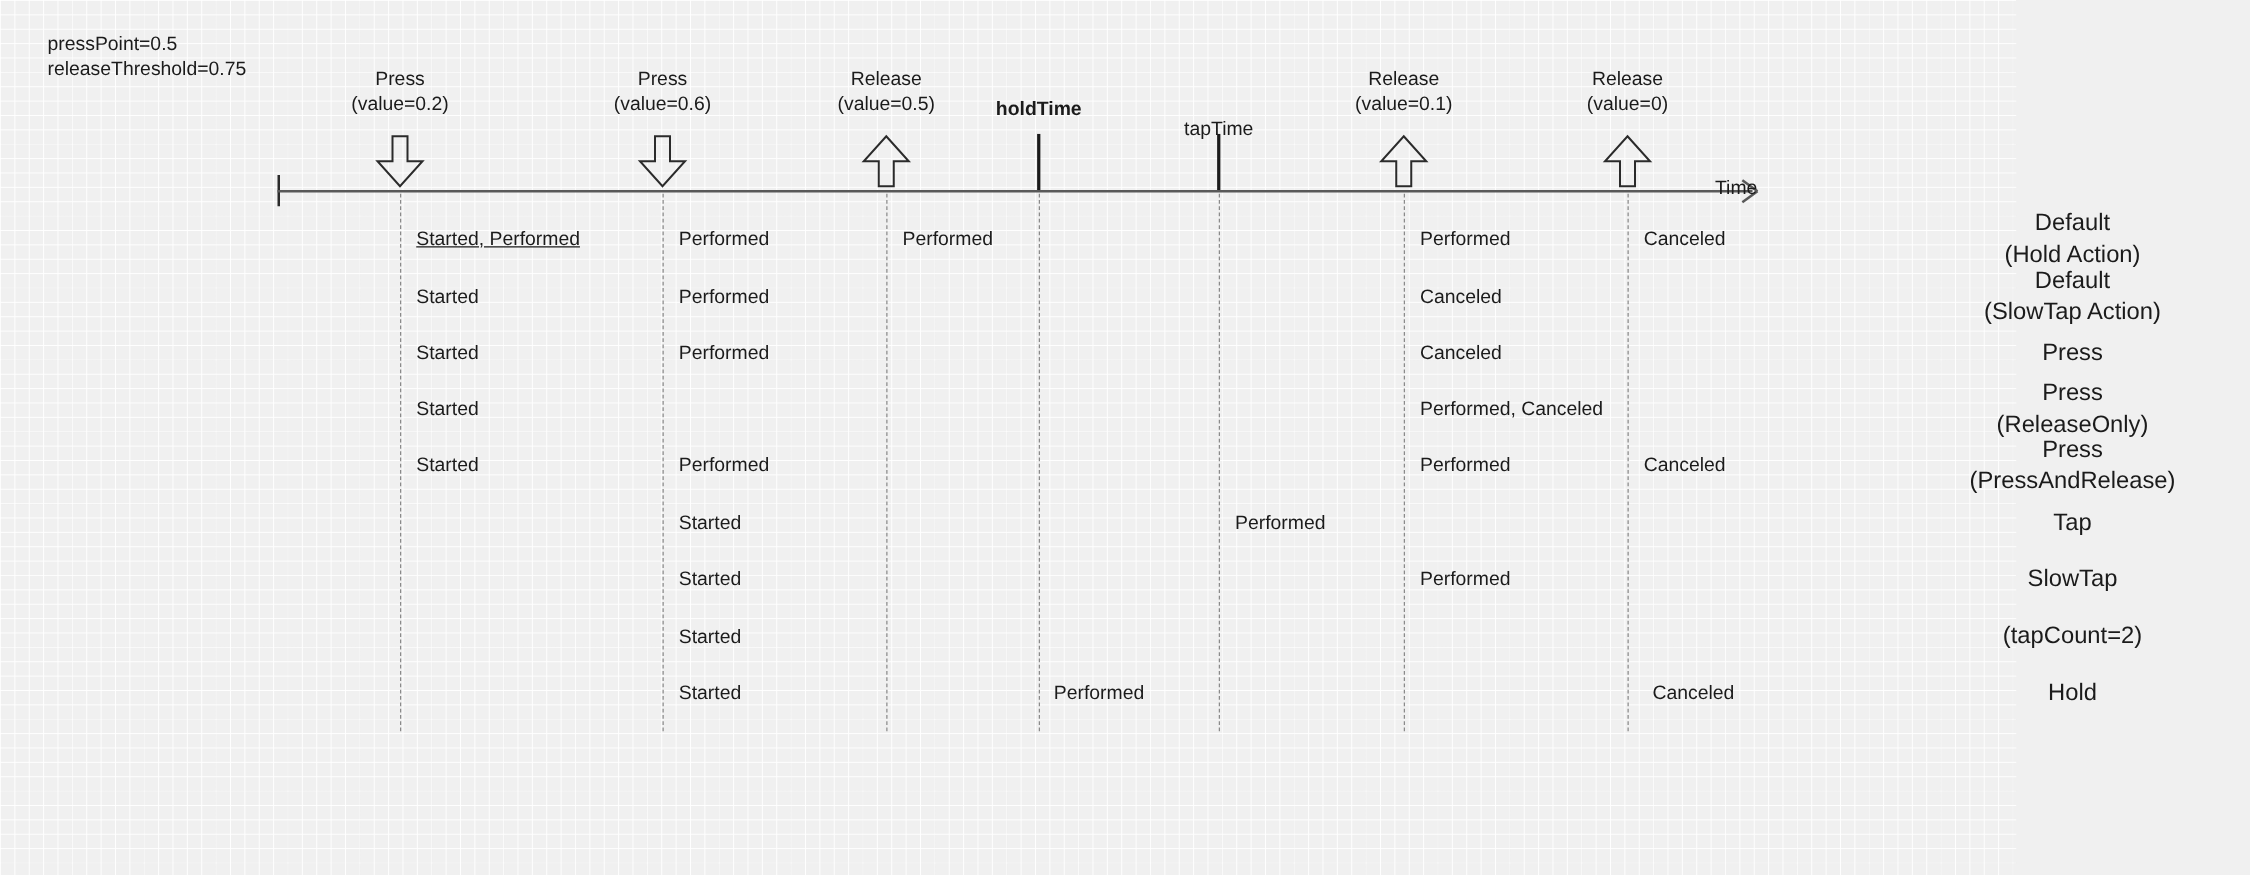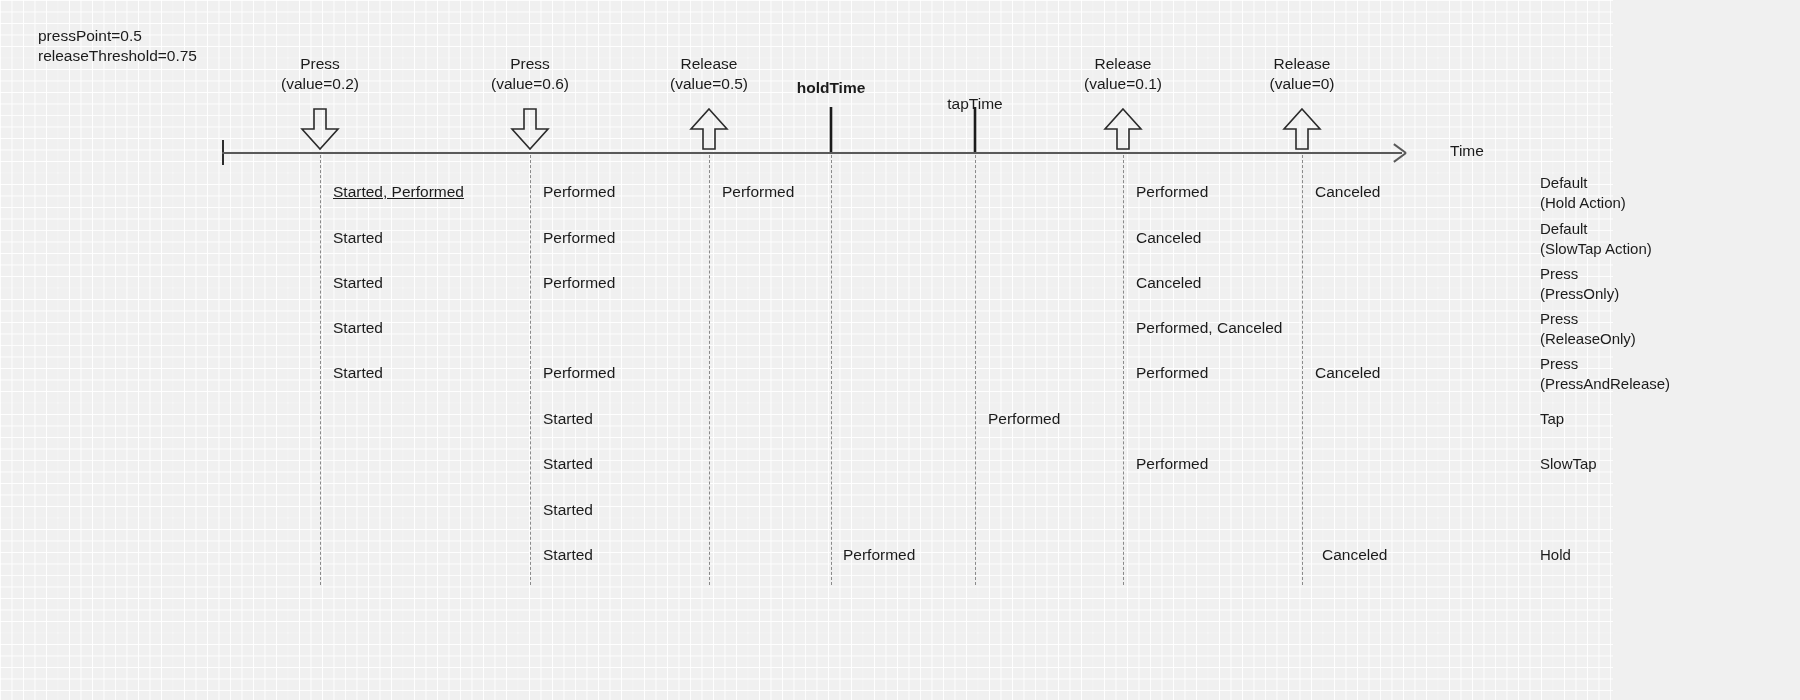--- a/index.html
+++ b/index.html
@@ -73,21 +73,21 @@
     position: absolute;
     width: 15px; height: 0;
     border-top: 2px solid #595959;
     transform-origin: right center;
   }
   .axis-arrow::before { top: 10px; left: -3px; transform: rotate(-36deg); }
   .axis-arrow::after  { top: 10px; left: -3px; transform: rotate(36deg); }
 
   .axis-title {
     position: absolute;
-    left: 1450px;
+    left: 1372px;
     top: 142px;
     font-size: 15.5px;
     color: #1b1b1b;
     white-space: nowrap;
   }
   .marker-label {
     position: absolute;
     transform: translateX(-50%);
     font-size: 15.5px;
     color: #1b1b1b;
@@ -119,24 +119,25 @@
     height: 700px;
   }
   .row {
     position: absolute;
     left: 0;
     width: 1800px;
     height: 0;
   }
   .row-label {
     position: absolute;
-    right: 0;
+    right: 12px;
     width: 260px;
+    text-align: center;
     transform: translateY(-50%);
-    font-size: 15px;
+    font-size: 19px;
     color: #1b1b1b;
     line-height: 1.3;
     white-space: nowrap;
   }
   .cell {
     position: absolute;
     transform: translateY(-50%);
     font-size: 15.5px;
     color: #1b1b1b;
     white-space: nowrap;
@@ -245,21 +246,20 @@
           <div>Default</div>
           <div>(SlowTap Action)</div>
         </div>
         <div class="cell" style="left: 333px;">Started</div>
         <div class="cell" style="left: 543px;">Performed</div>
         <div class="cell" style="left: 1136px;">Canceled</div>
       </div>
       <div class="row" style="top: 283px;">
         <div class="row-label" style="margin-top: 0px;">
           <div>Press</div>
-          <div>(PressOnly)</div>
         </div>
         <div class="cell" style="left: 333px;">Started</div>
         <div class="cell" style="left: 543px;">Performed</div>
         <div class="cell" style="left: 1136px;">Canceled</div>
       </div>
       <div class="row" style="top: 328px;">
         <div class="row-label" style="margin-top: 0px;">
           <div>Press</div>
           <div>(ReleaseOnly)</div>
         </div>
@@ -285,20 +285,21 @@
       </div>
       <div class="row" style="top: 464px;">
         <div class="row-label">
           <div>SlowTap</div>
         </div>
         <div class="cell" style="left: 543px;">Started</div>
         <div class="cell" style="left: 1136px;">Performed</div>
       </div>
       <div class="row" style="top: 510px;">
         <div class="row-label" style="margin-top: 0px;">
+          <div>(tapCount=2)</div>
         </div>
         <div class="cell" style="left: 543px;">Started</div>
       </div>
       <div class="row" style="top: 555px;">
         <div class="row-label">
           <div>Hold</div>
         </div>
         <div class="cell" style="left: 543px;">Started</div>
         <div class="cell" style="left: 843px;">Performed</div>
         <div class="cell" style="left: 1322px;">Canceled</div>

